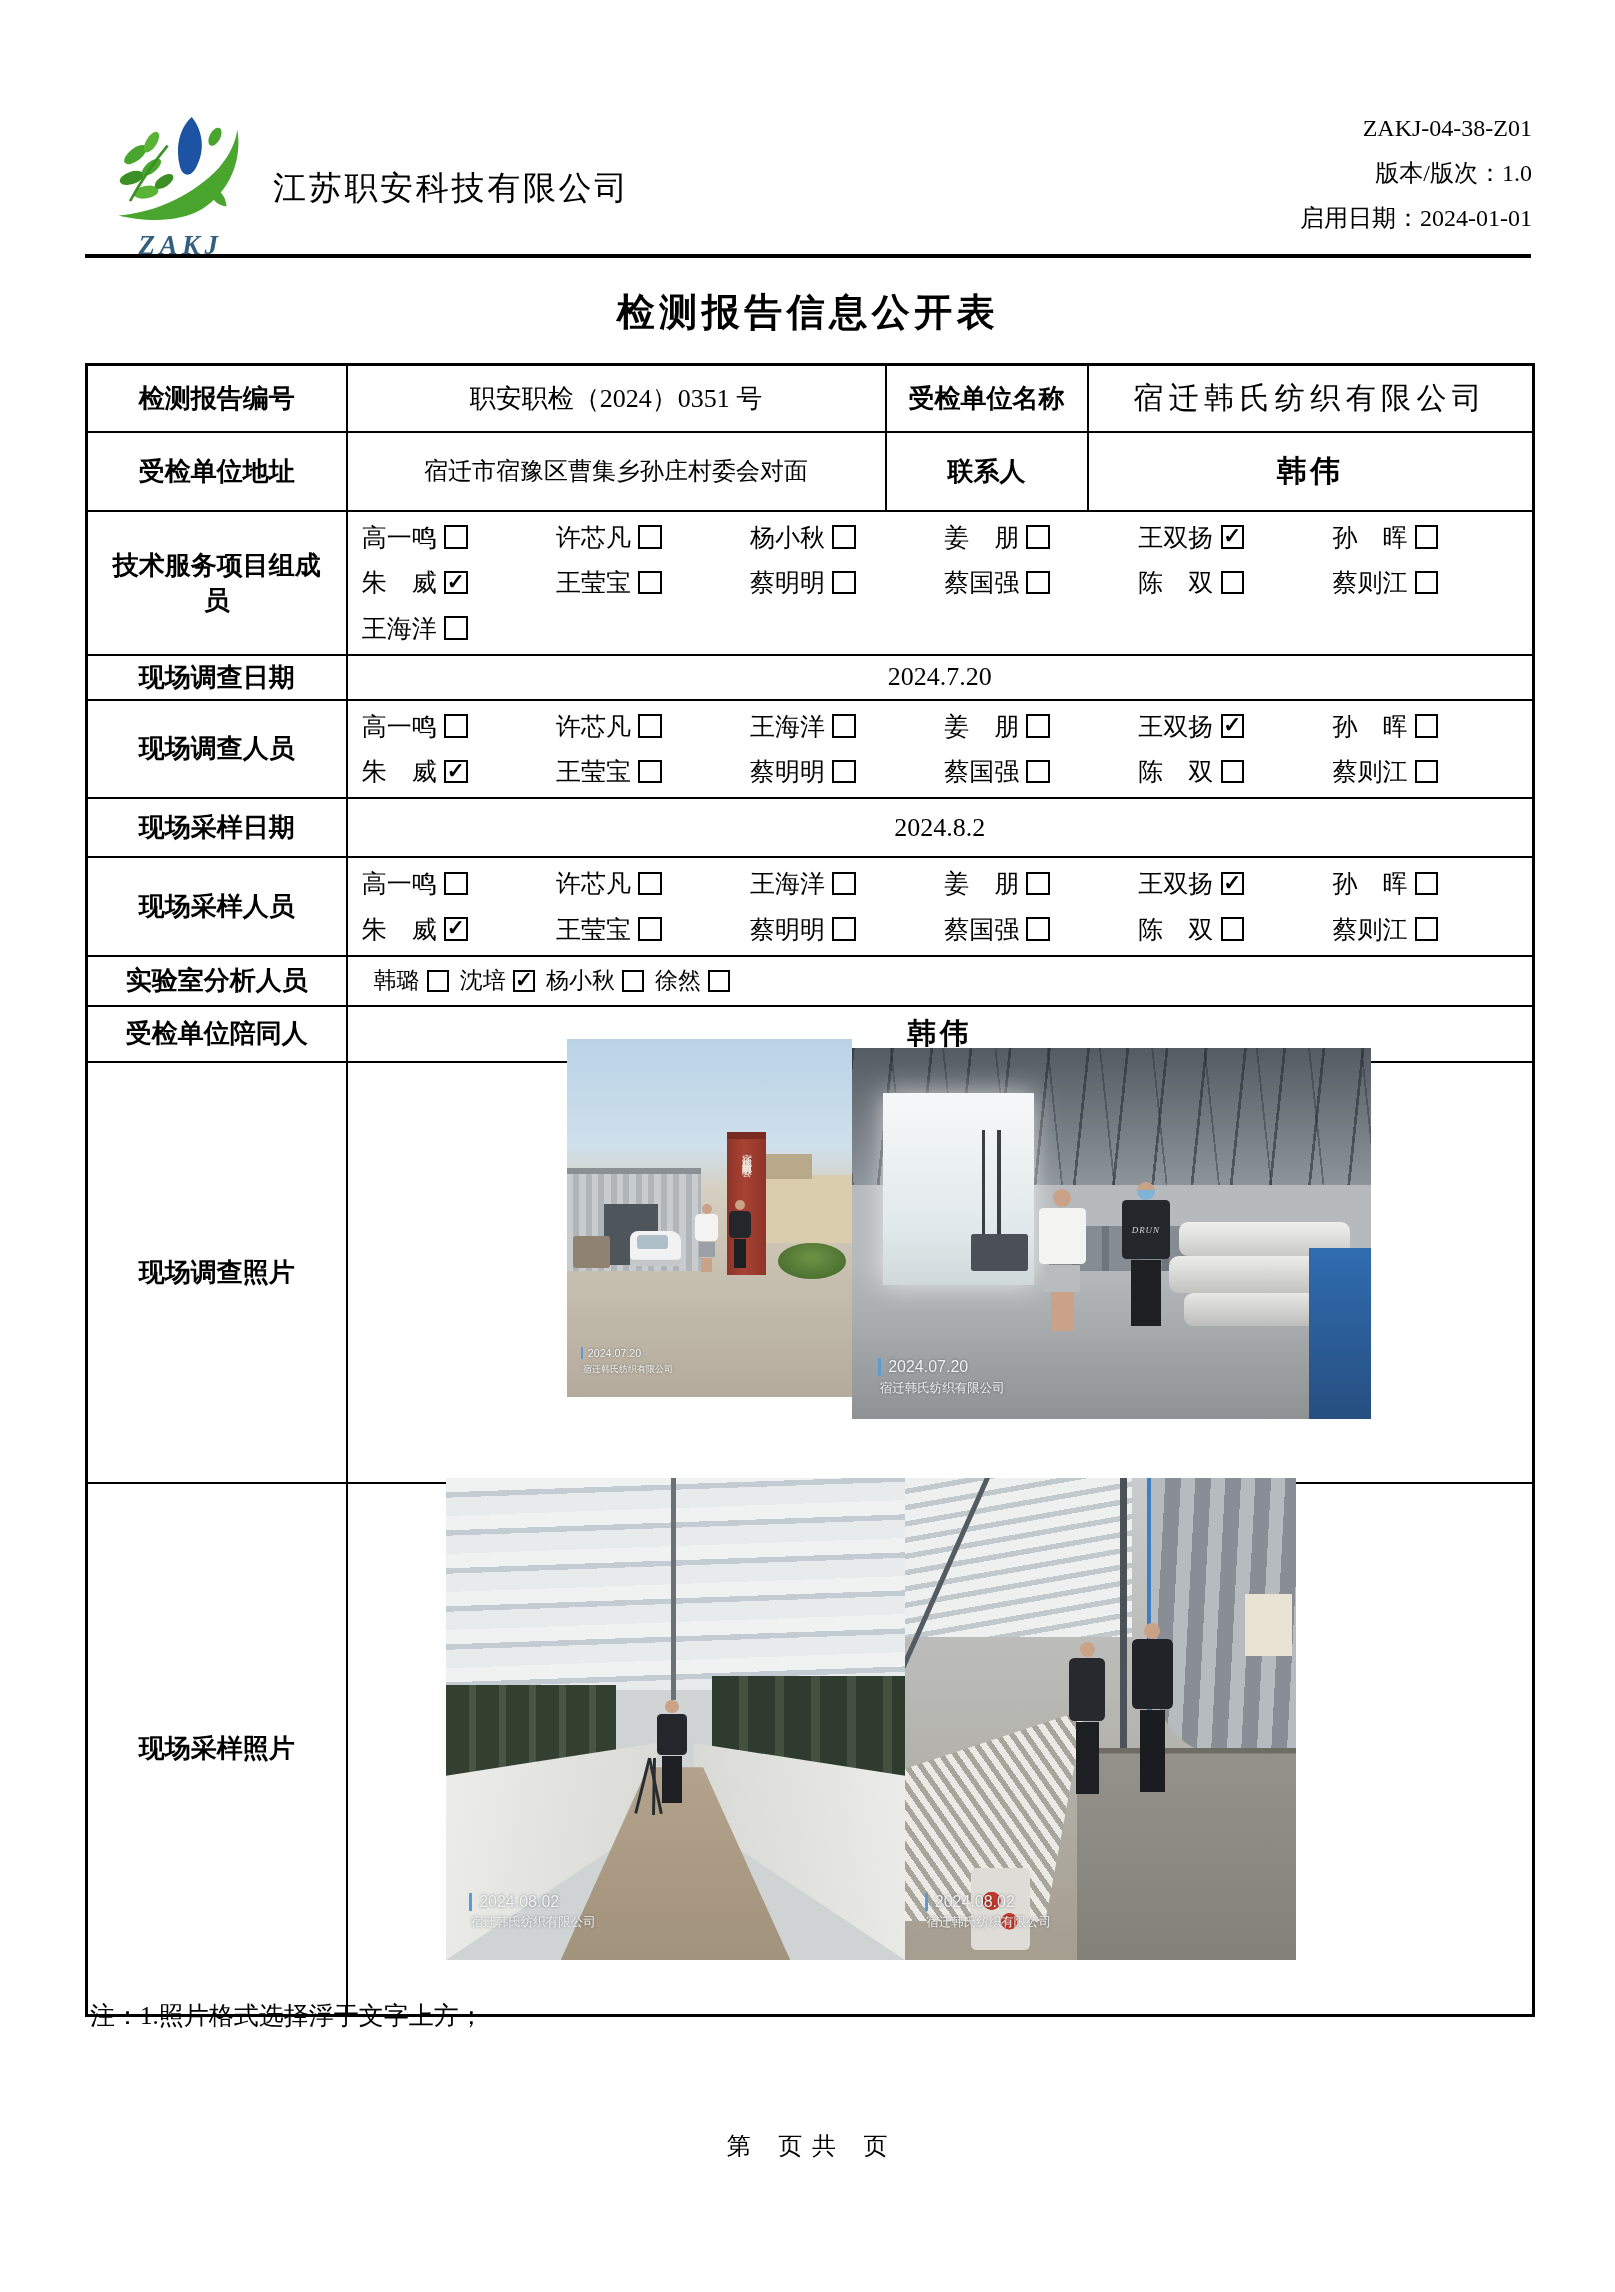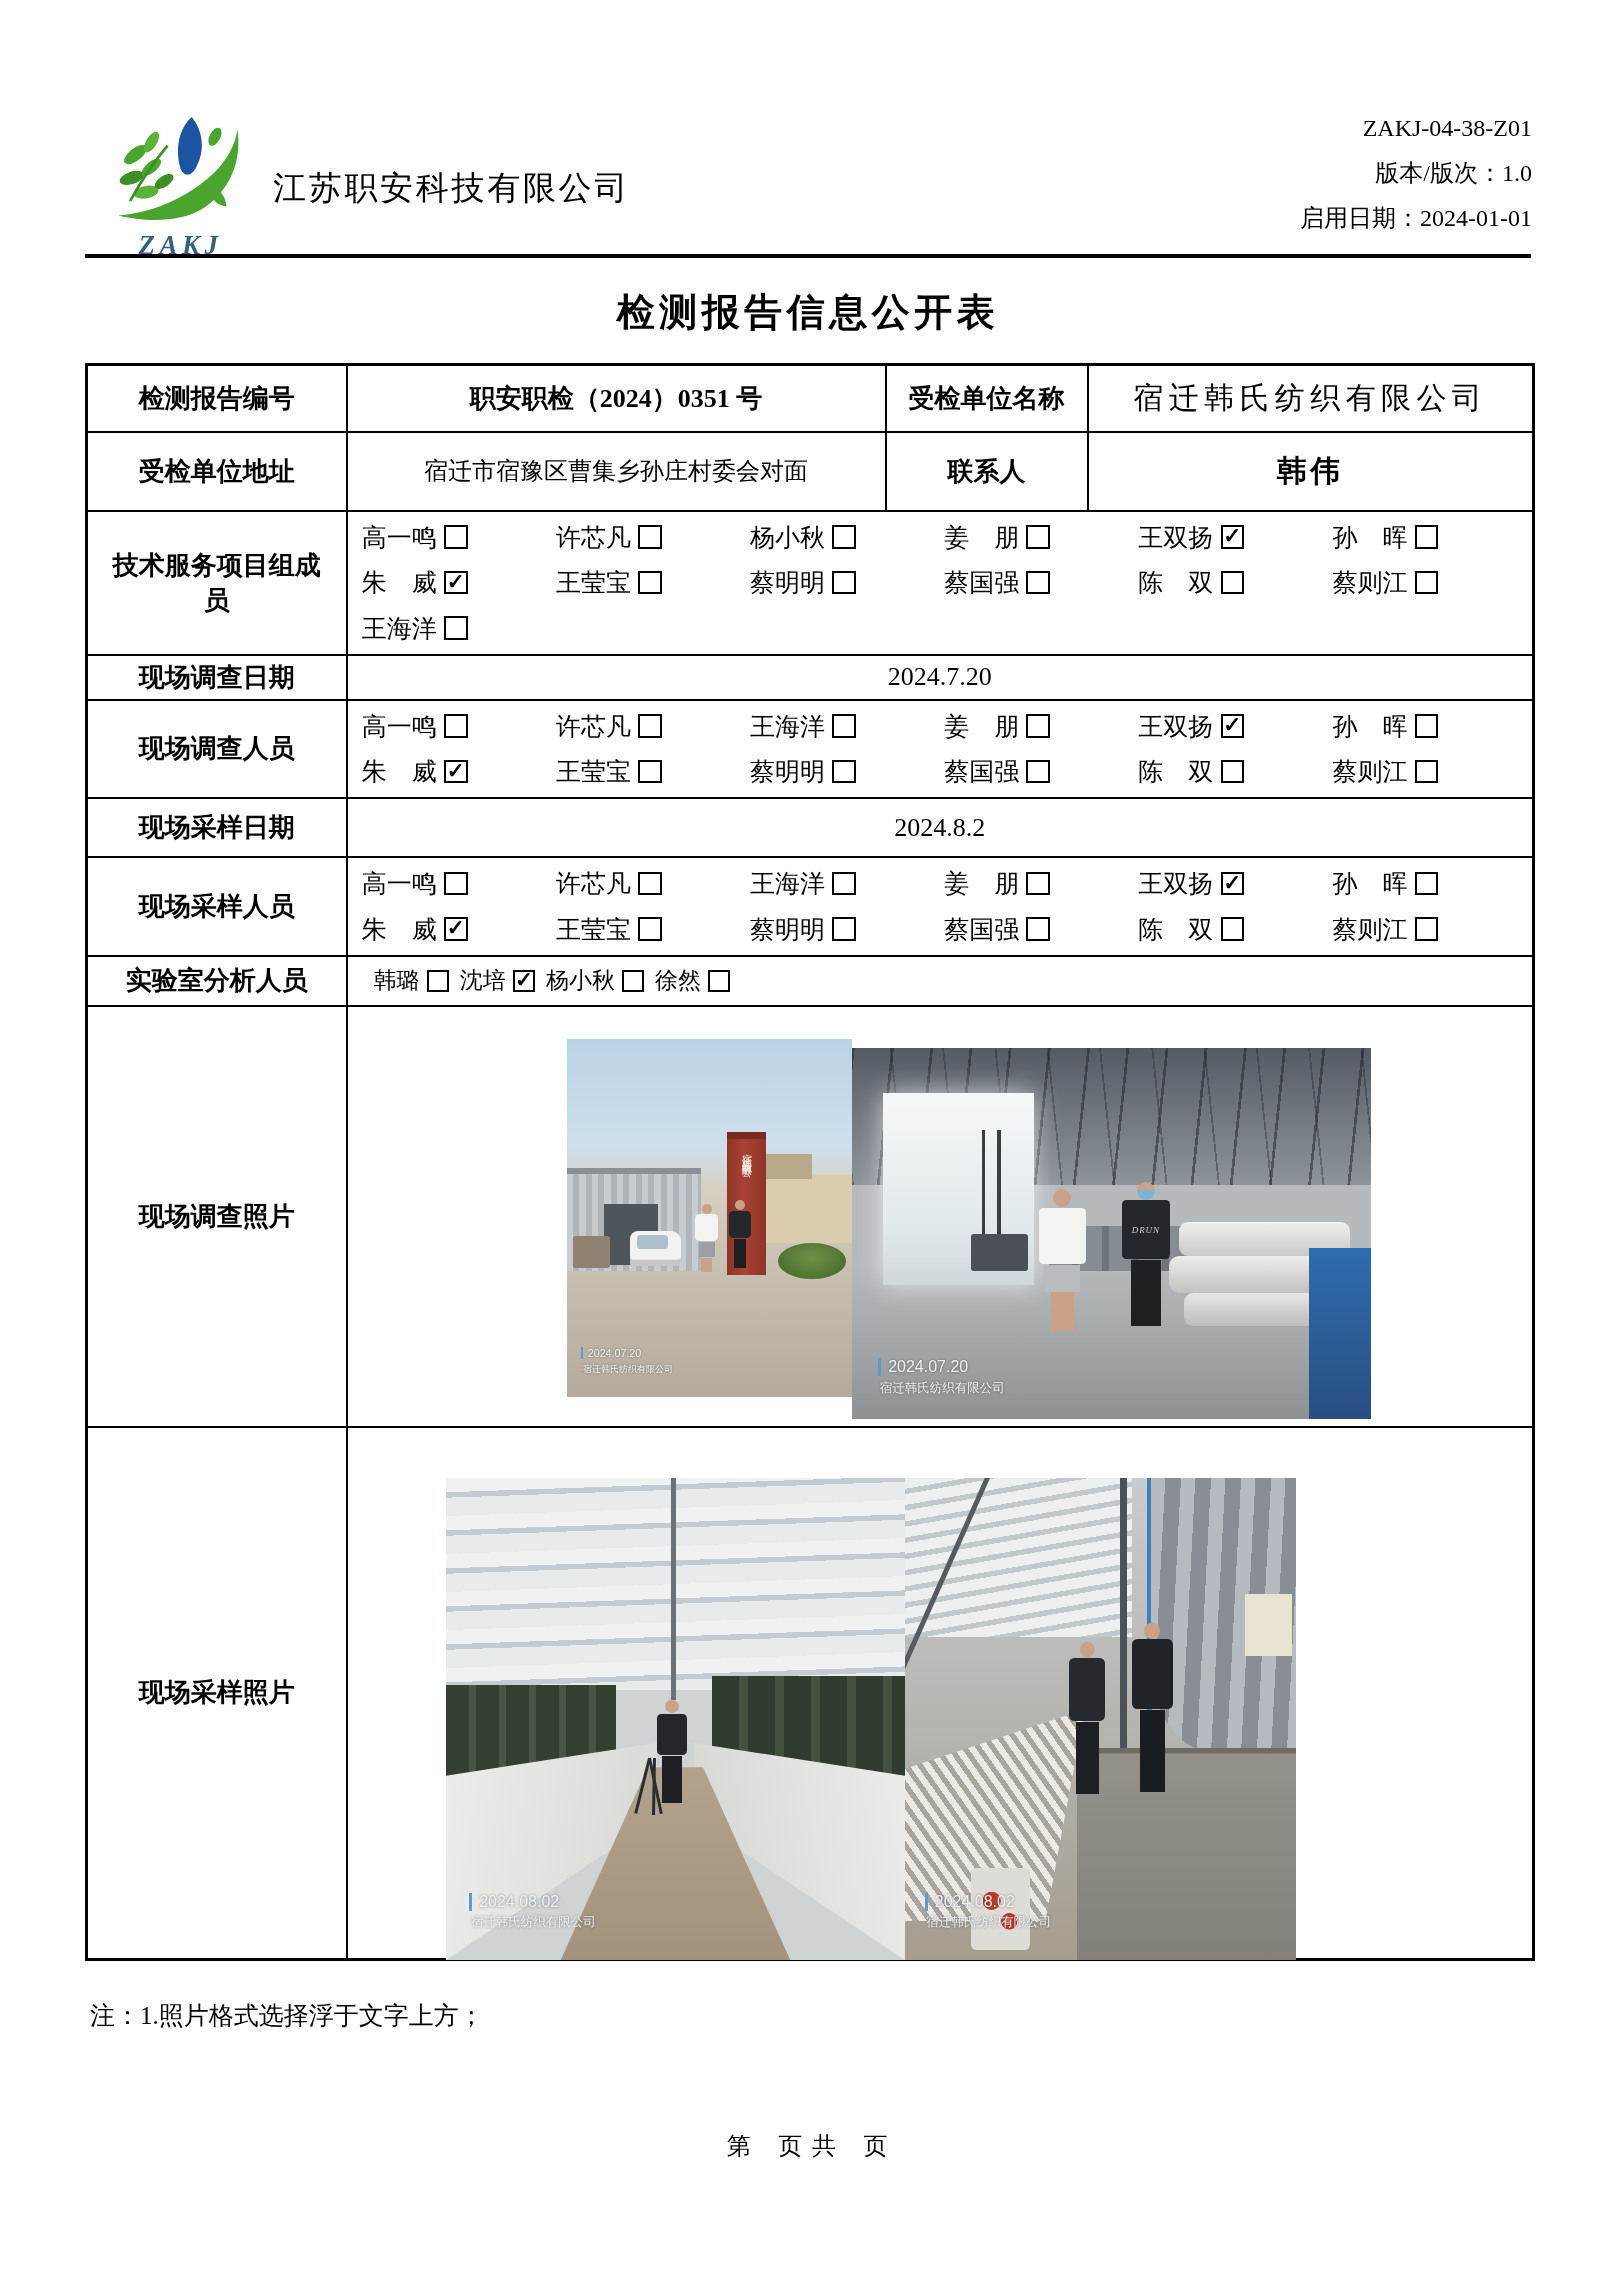--- a/index.html
+++ b/index.html
@@ -13,21 +13,21 @@
   .doc-meta{position:absolute;right:84px;top:106px;text-align:right;font-size:24px;line-height:45px;}
   .header-rule{position:absolute;left:85px;top:254px;width:1446px;height:3.6px;background:#000;}
   .title{position:absolute;left:0;top:287px;width:100%;text-align:center;font-size:38px;font-weight:bold;letter-spacing:4.5px;margin:0;}
 
   
   .tbl-wrap{position:absolute;left:85px;top:363px;width:1446px;}
   table.main{border-collapse:collapse;table-layout:fixed;width:1446px;border:3.6px solid #000;}
   table.main td{border:2.7px solid #000;vertical-align:middle;padding:0;}
   td.lbl{font-weight:bold;font-size:26px;text-align:center;padding:3.6px 7.2px;}
   td.val{text-align:center;}
-  .v-bold{font-weight:bold;font-size:26px;}
+  .v-bold{font-weight:normal;font-size:26px;}
   .v-kai{font-size:30px;letter-spacing:5.4px;}
   .v-kai-b{font-size:30px;letter-spacing:3.6px;font-weight:bold;}
   .v-sans{font-family:"Liberation Sans","DejaVu Sans",sans-serif;font-size:24px;}
   .v-date{font-size:26px;}
   .team-label{display:inline-block;max-width:224px;}
 
   .name-grid{display:grid;grid-template-columns:repeat(6,1fr);row-gap:12.5px;padding:9px 5.4px 9px 14.3px;
              font-size:25px;text-align:left;}
   .name-item{display:flex;align-items:center;white-space:nowrap;}
   .name-inline{display:flex;gap:11px;padding-left:26px;font-size:23px;text-align:left;align-items:center;}
@@ -444,20 +444,24 @@
                   <span class="cb unchecked"></span>
                 </span>
 
               <span class="name-item">
                   <span>徐然</span>
                   <span class="cb unchecked"></span>
                 </span>
             </div>
         </td>
       </tr>
+      <tr style="height:56px">
+        <td class="lbl">受检单位陪同人</td>
+        <td colspan="3" class="val v-kai-b" style="font-size:29px">韩伟</td>
+      </tr>
       <tr style="height:421px">
         <td class="lbl">现场调查照片</td>
         <td colspan="3"></td>
       </tr>
       <tr style="height:533px">
         <td class="lbl">现场采样照片</td>
         <td colspan="3"></td>
       </tr>
       </tbody>
     </table>

